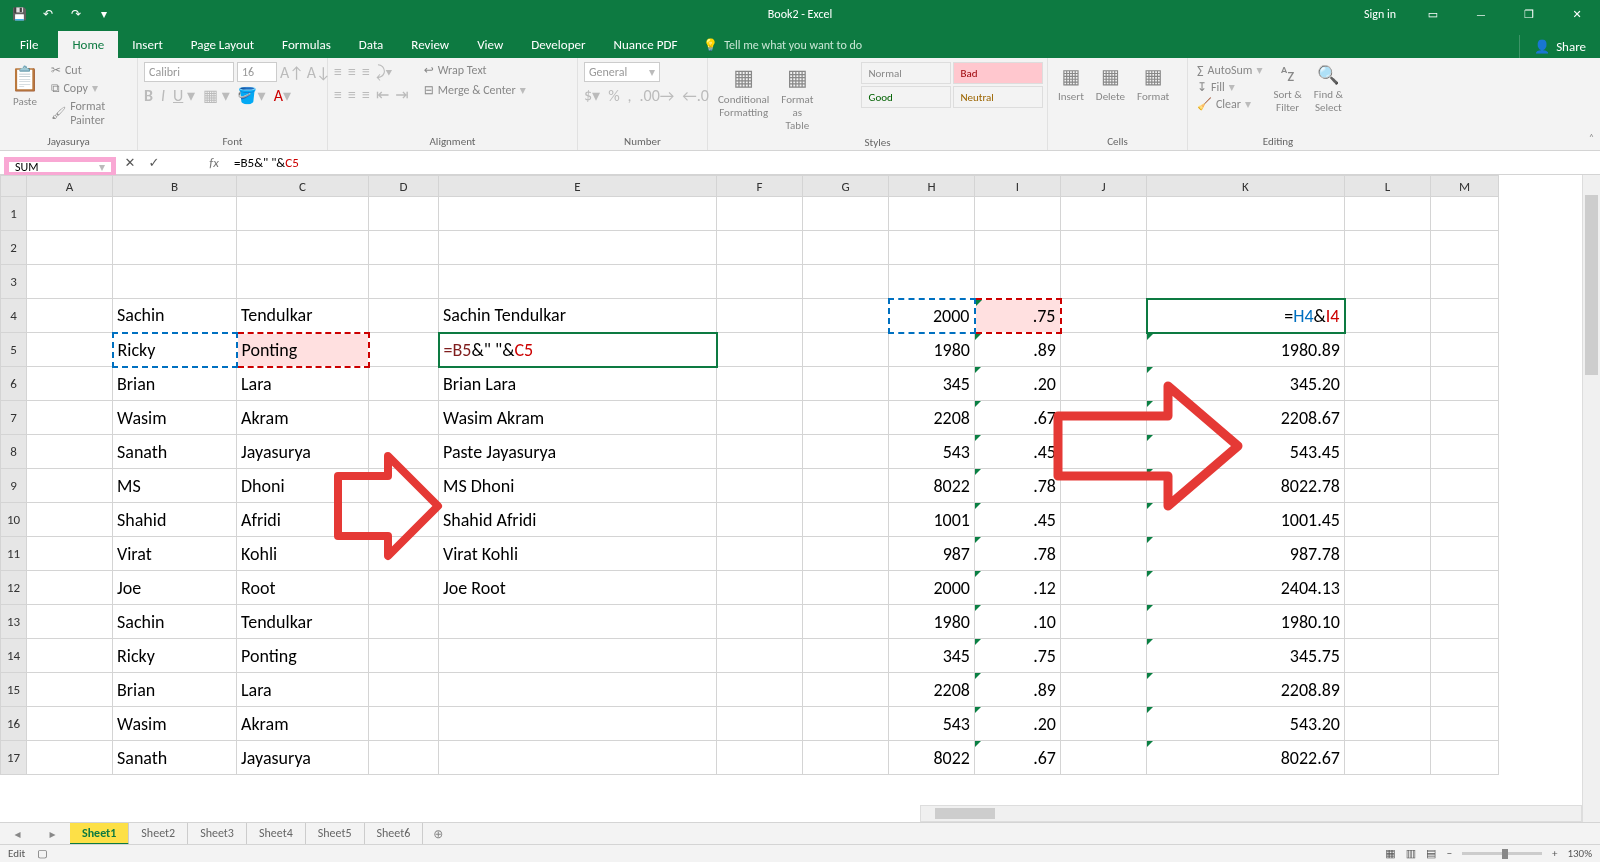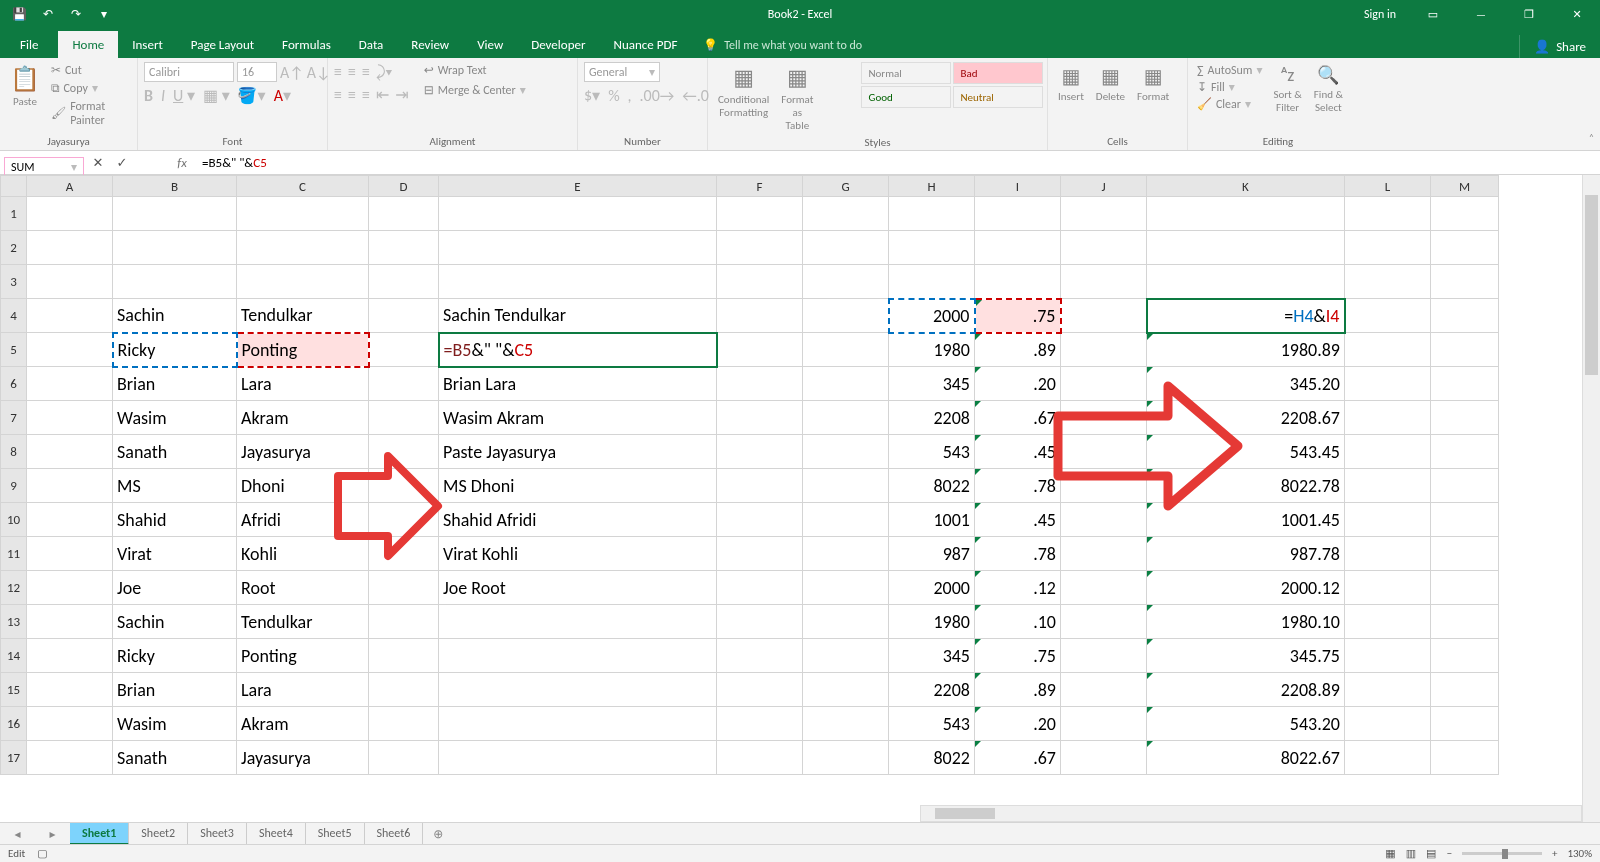--- a/index.html
+++ b/index.html
@@ -36,21 +36,21 @@
 .numfmt-box { width: 76px; justify-content: space-between; }
 .styles-grid { display: grid; grid-template-columns: repeat(2, 90px); grid-auto-rows: 22px; gap: 2px; padding-left: 40px; }
 .style-cell { border: 1px solid #ddd; font-size: 11px; display: flex; align-items: center; padding: 0 6px; color: #888; }
 .style-cell.bad { background: #ffc7ce; color: #9c0006; border-color: #ddd; }
 .style-cell.good { color: #006100; }
 .style-cell.neutral { color: #9c6500; }
 .collapse-caret { position: absolute; right: 6px; bottom: 6px; font-size: 10px; color: #888; }
 
 
 .formula-bar { height: 24px; border-bottom: 1px solid #d4d4d4; display: flex; align-items: center; background: #fff; font-size: 13px; }
-.namebox { width: 80px; border: 1px solid #f9a8d4; height: 20px; margin: 8px 2px 0 4px; padding: 0 6px; display: flex; align-items: center; justify-content: space-between; font-size: 12px; }
+.namebox { width: 112px; border: 5px solid #f9a8d4; height: 20px; margin: 8px 2px 0 4px; padding: 0 6px; display: flex; align-items: center; justify-content: space-between; font-size: 12px; }
 .fb-btn { width: 24px; text-align: center; color: #555; }
 .fx { font-style: italic; color: #777; font-size: 13px; margin-left: 36px; }
 .formula-input { flex: 1; padding-left: 8px; font-size: 13px; }
 .formula-input .ref-c5 { color: #c00; }
 
 
 .grid-wrap { position: absolute; top: 175px; left: 0; right: 0; bottom: 40px; overflow: hidden; background: #fff; }
 .grid-table { border-collapse: collapse; table-layout: fixed; }
 .grid-table th, .grid-table td { border: 1px solid #d4d4d4; font-size: 18px; white-space: nowrap; overflow: hidden; }
 .grid-table th { background: #e6e6e6; font-weight: normal; color: #333; font-size: 13px; position: sticky; }
@@ -72,21 +72,21 @@
 
 .hscroll { position: absolute; bottom: 22px; right: 18px; left: 920px; height: 17px; background: #f0f0f0; border: 1px solid #ddd; display: flex; align-items: center; }
 .hscroll .thumb { position: absolute; left: 14px; width: 60px; top: 2px; bottom: 2px; background: #cdcdcd; }
 .vscroll { position: absolute; top: 0; right: 0; bottom: 0; width: 18px; background: #f0f0f0; border-left: 1px solid #ddd; }
 .vscroll .thumb { position: absolute; top: 20px; left: 2px; right: 2px; height: 180px; background: #cdcdcd; }
 
 
 .sheet-tabs { position: absolute; bottom: 18px; left: 0; right: 0; height: 22px; background: #f3f3f3; border-top: 1px solid #d4d4d4; display: flex; align-items: center; font-size: 12px; }
 .sheet-nav { width: 70px; display: flex; justify-content: space-around; color: #888; }
 .sheet-tab { padding: 3px 12px; border-right: 1px solid #ccc; background: #fff; color: #333; }
-.sheet-tab.active { border-bottom: 2px solid #0d7a41; color: #0d7a41; font-weight: 600; background: #7dd3fc; }
+.sheet-tab.active { border-bottom: 2px solid #0d7a41; color: #0d7a41; font-weight: 600; background: #fde047; }
 .sheet-tab.inactive { background: #f3f3f3; color: #666; }
 .sheet-add { padding: 3px 10px; color: #888; }
 
 
 .statusbar { position: absolute; bottom: 0; left: 0; right: 0; height: 18px; background: #f3f3f3; border-top: 1px solid #d4d4d4; display: flex; align-items: center; font-size: 11px; color: #555; padding: 0 8px; }
 .statusbar .right { margin-left: auto; display: flex; align-items: center; gap: 10px; }
 .zoom-slider { width: 80px; height: 3px; background: #ccc; position: relative; }
 .zoom-slider::after { content: ""; position: absolute; left: 50%; top: -3px; width: 6px; height: 10px; background: #888; }
 
 
@@ -534,21 +534,21 @@
           <td class="cell"></td>
           <td class="cell">Joe</td>
           <td class="cell">Root</td>
           <td class="cell"></td>
           <td class="cell">Joe  Root</td>
           <td class="cell"></td>
           <td class="cell"></td>
           <td class="cell num">2000</td>
           <td class="cell num green-tri">.12</td>
           <td class="cell"></td>
-          <td class="cell num green-tri">2000.12</td>
+          <td class="cell num green-tri">2404.13</td>
           <td class="cell num"></td>
           <td class="cell"></td>
         </tr>
         <tr>
           <th class="row-head">13</th>
           <td class="cell"></td>
           <td class="cell">Sachin</td>
           <td class="cell">Tendulkar</td>
           <td class="cell"></td>
           <td class="cell"></td>

